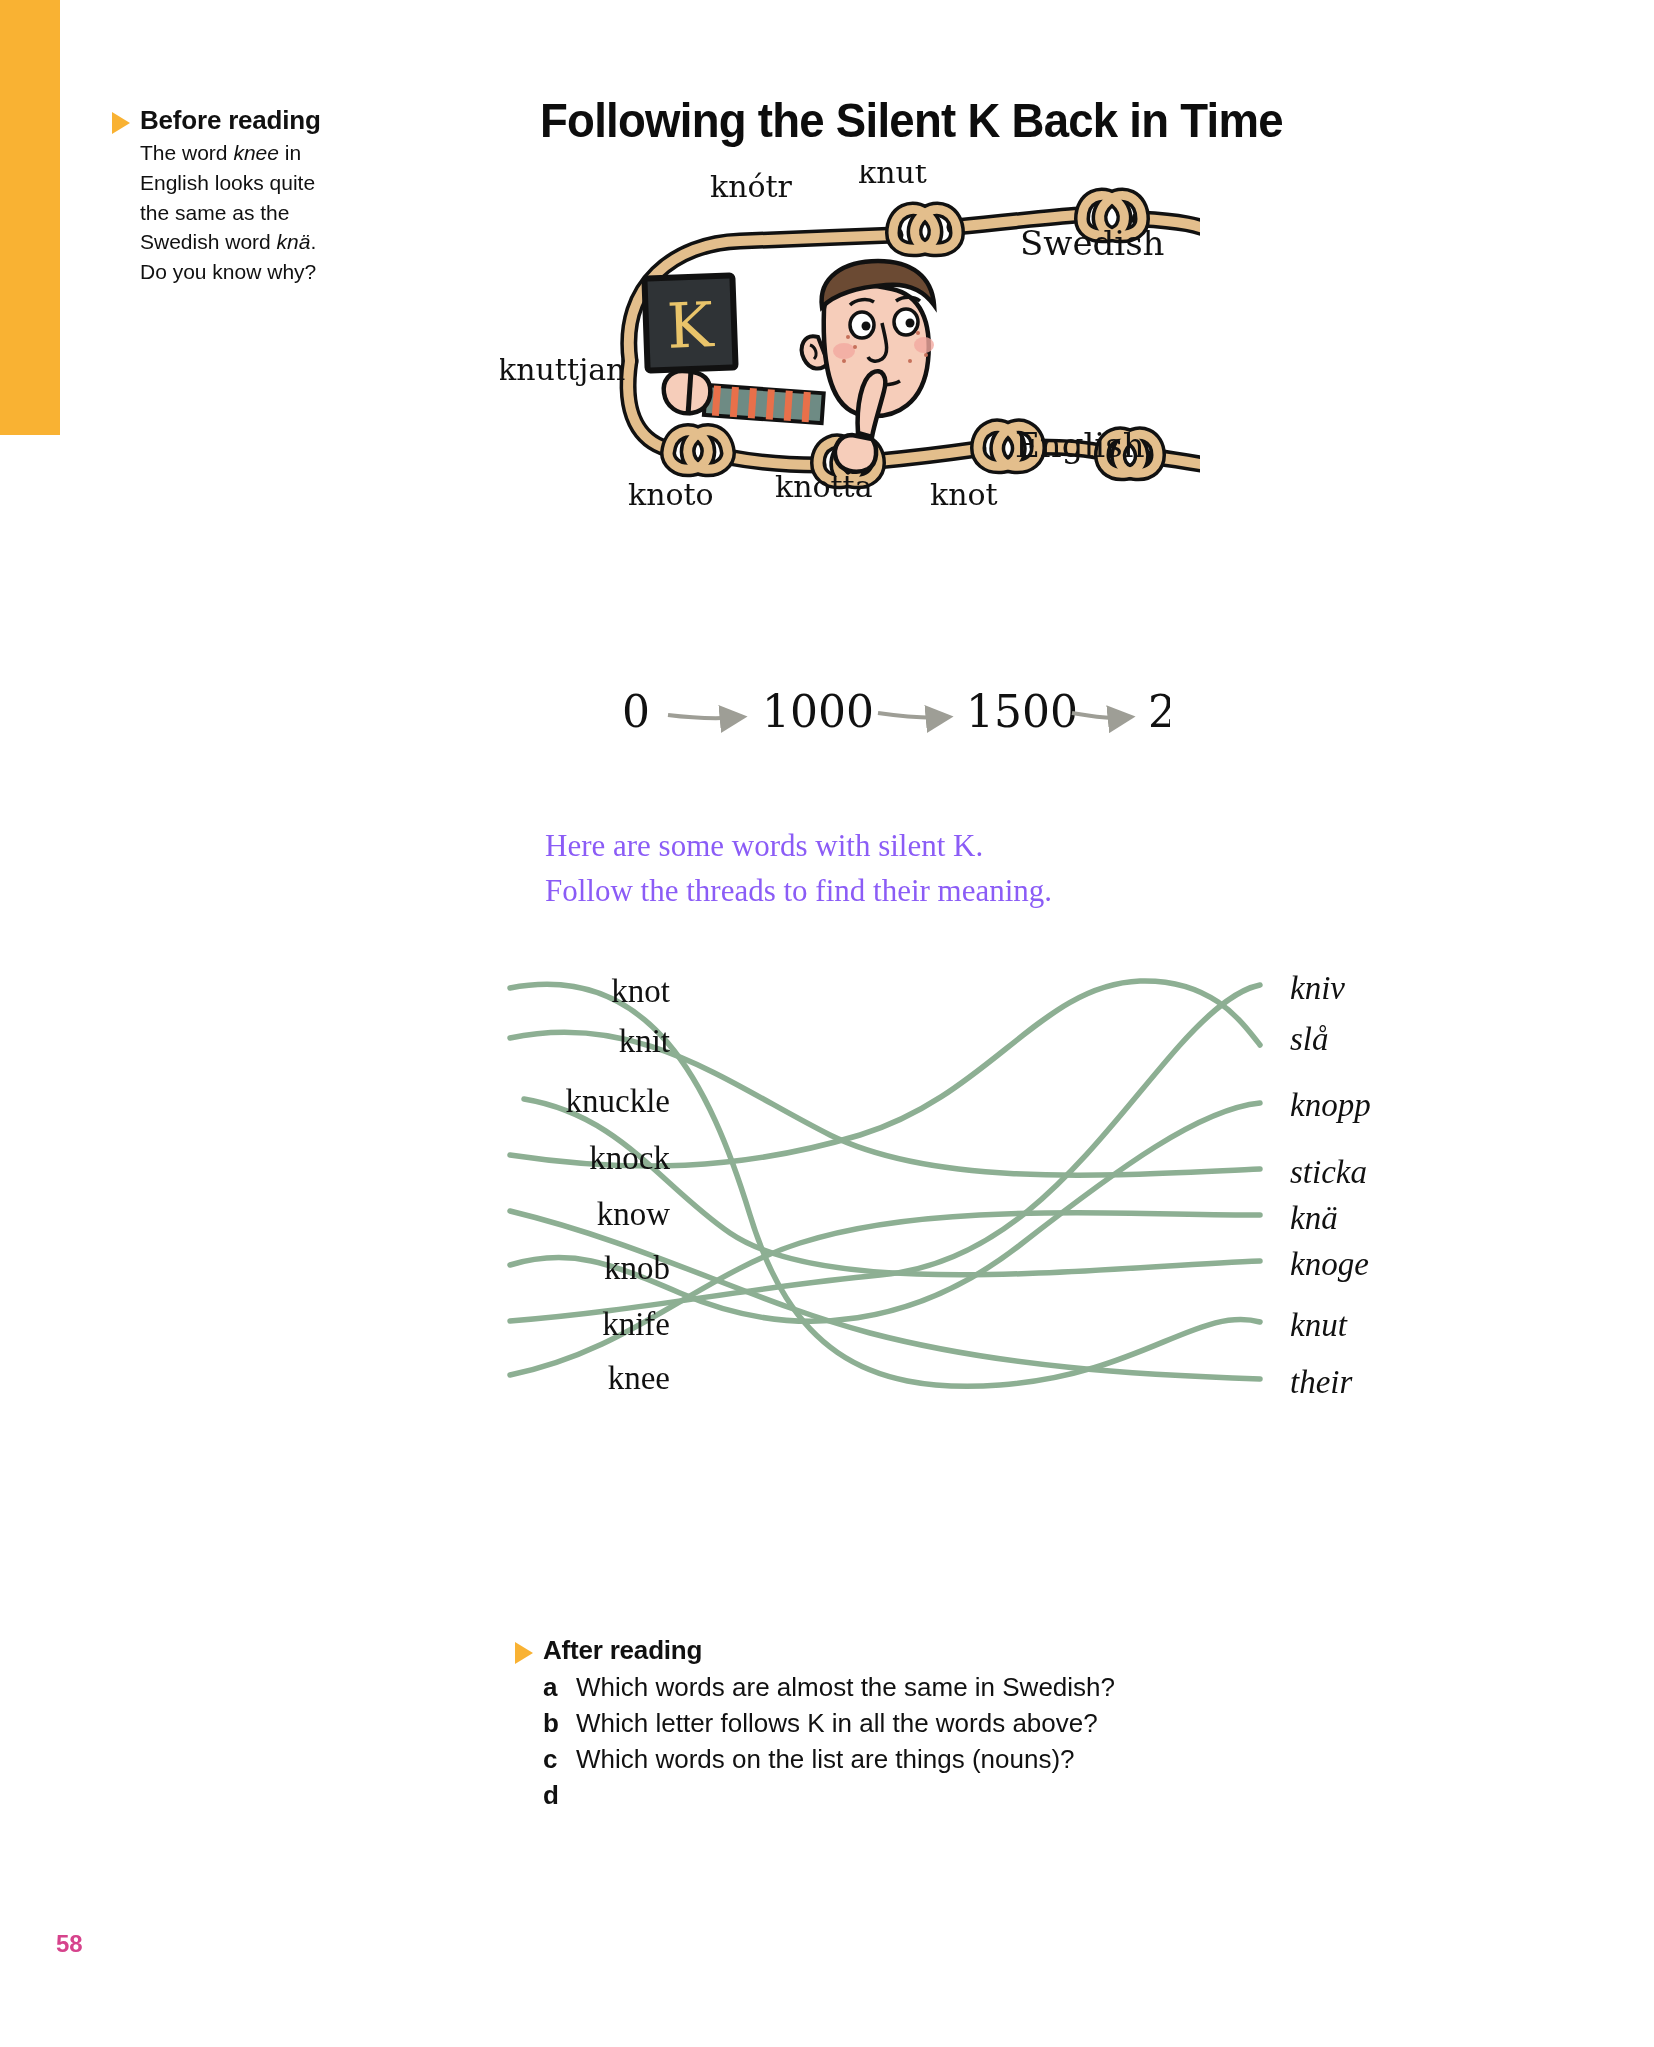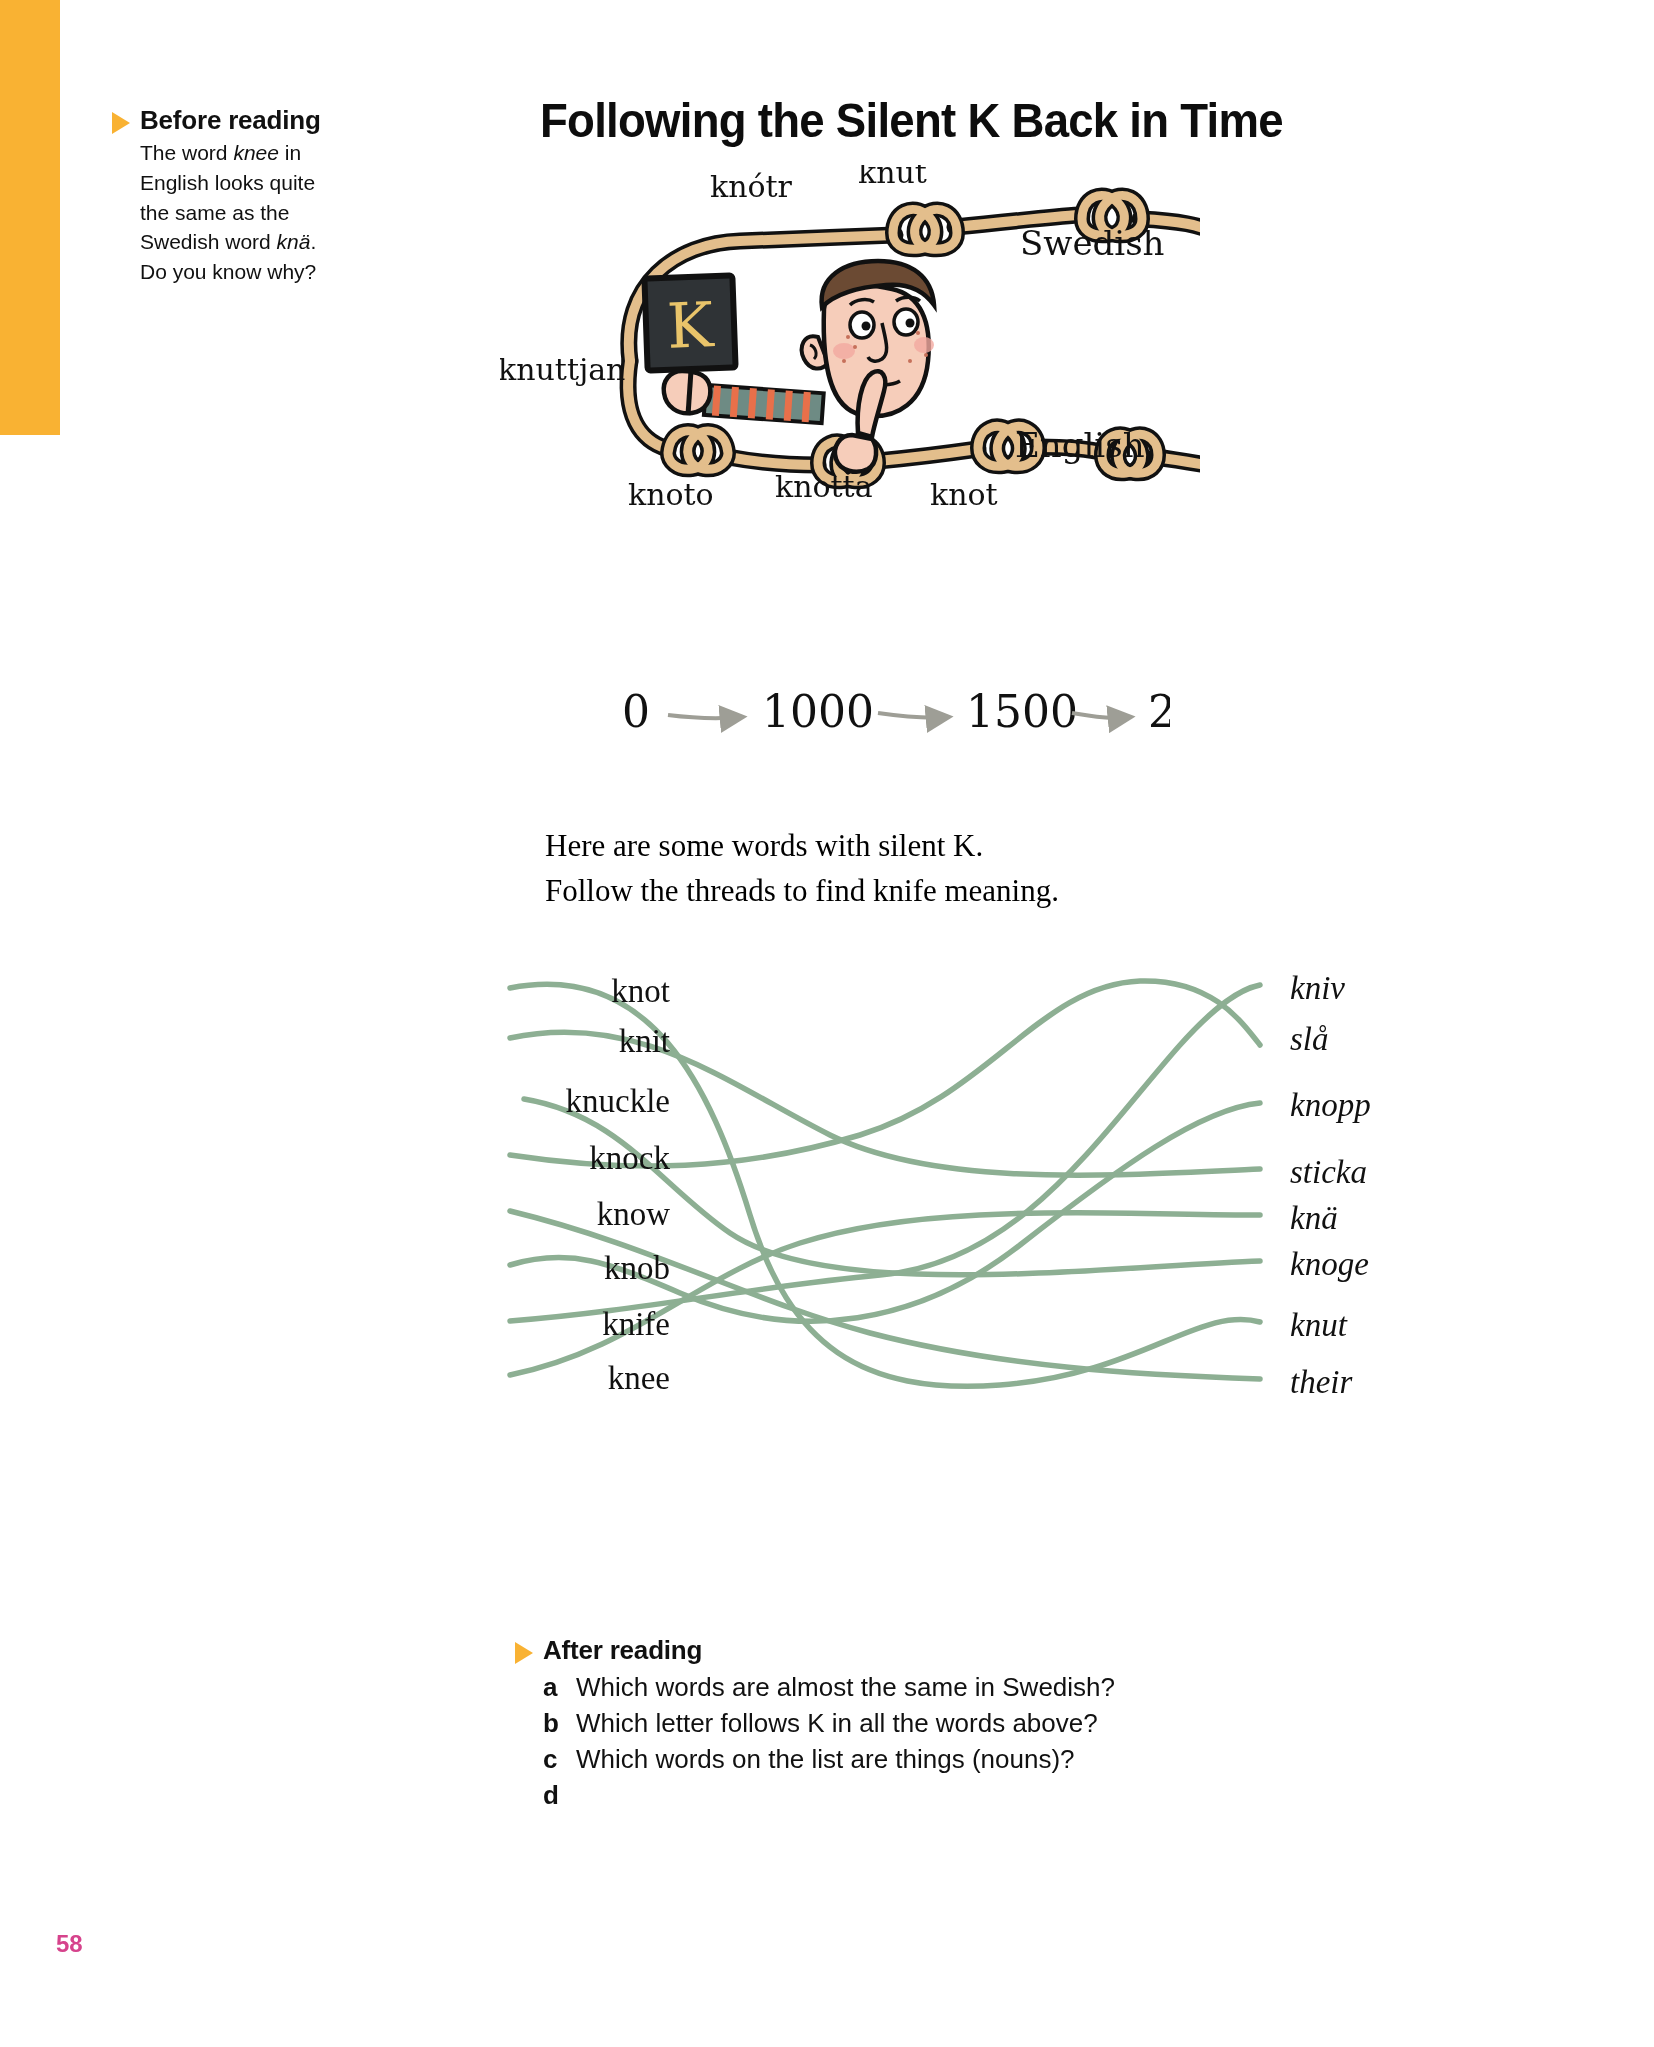--- a/index.html
+++ b/index.html
@@ -106,21 +106,21 @@
   }
 
   
   #intro {
     position: absolute;
     left: 545px;
     top: 824px;
     font-family: "Liberation Serif", serif;
     font-size: 31px;
     line-height: 1.45;
-    color: #000000;
+    color: #8b5cf6;
   }
 
   
   #matching {
     position: absolute;
     left: 500px;
     top: 975px;
     width: 920px;
     height: 430px;
   }
@@ -367,21 +367,21 @@
     <text x="152" y="52" font-family="DejaVu Serif, serif" font-size="44" fill="#111">1000</text>
     <path d="M 268 38 C 296 42 316 44 338 42" stroke="#9E9E96" stroke-width="4" fill="none" marker-end="url(#tlArrow)"></path>
     <text x="356" y="52" font-family="DejaVu Serif, serif" font-size="44" fill="#111">1500</text>
     <path d="M 462 38 C 486 42 500 44 520 42" stroke="#9E9E96" stroke-width="4" fill="none" marker-end="url(#tlArrow)"></path>
     <text x="538" y="52" font-family="DejaVu Serif, serif" font-size="44" fill="#111">2000</text>
   </svg>
 </div>
 
 <div id="intro">
   <div>Here are some words with silent K.</div>
-  <div>Follow the threads to find knife meaning.</div>
+  <div>Follow the threads to find their meaning.</div>
 </div>
 
 <div id="matching">
 
   <svg class="threads" viewBox="0 0 920 430" xmlns="http://www.w3.org/2000/svg">
     <g fill="none" stroke="#8DAF93" stroke-width="5.5" stroke-linecap="round">
 
       <path d="M 10 13 C 150 -14 210 110 250 240 C 290 370 360 420 500 410 C 640 400 700 330 760 347"></path>
 
       <path d="M 10 63 C 140 36 230 110 330 160 C 440 214 620 200 760 194"></path>

